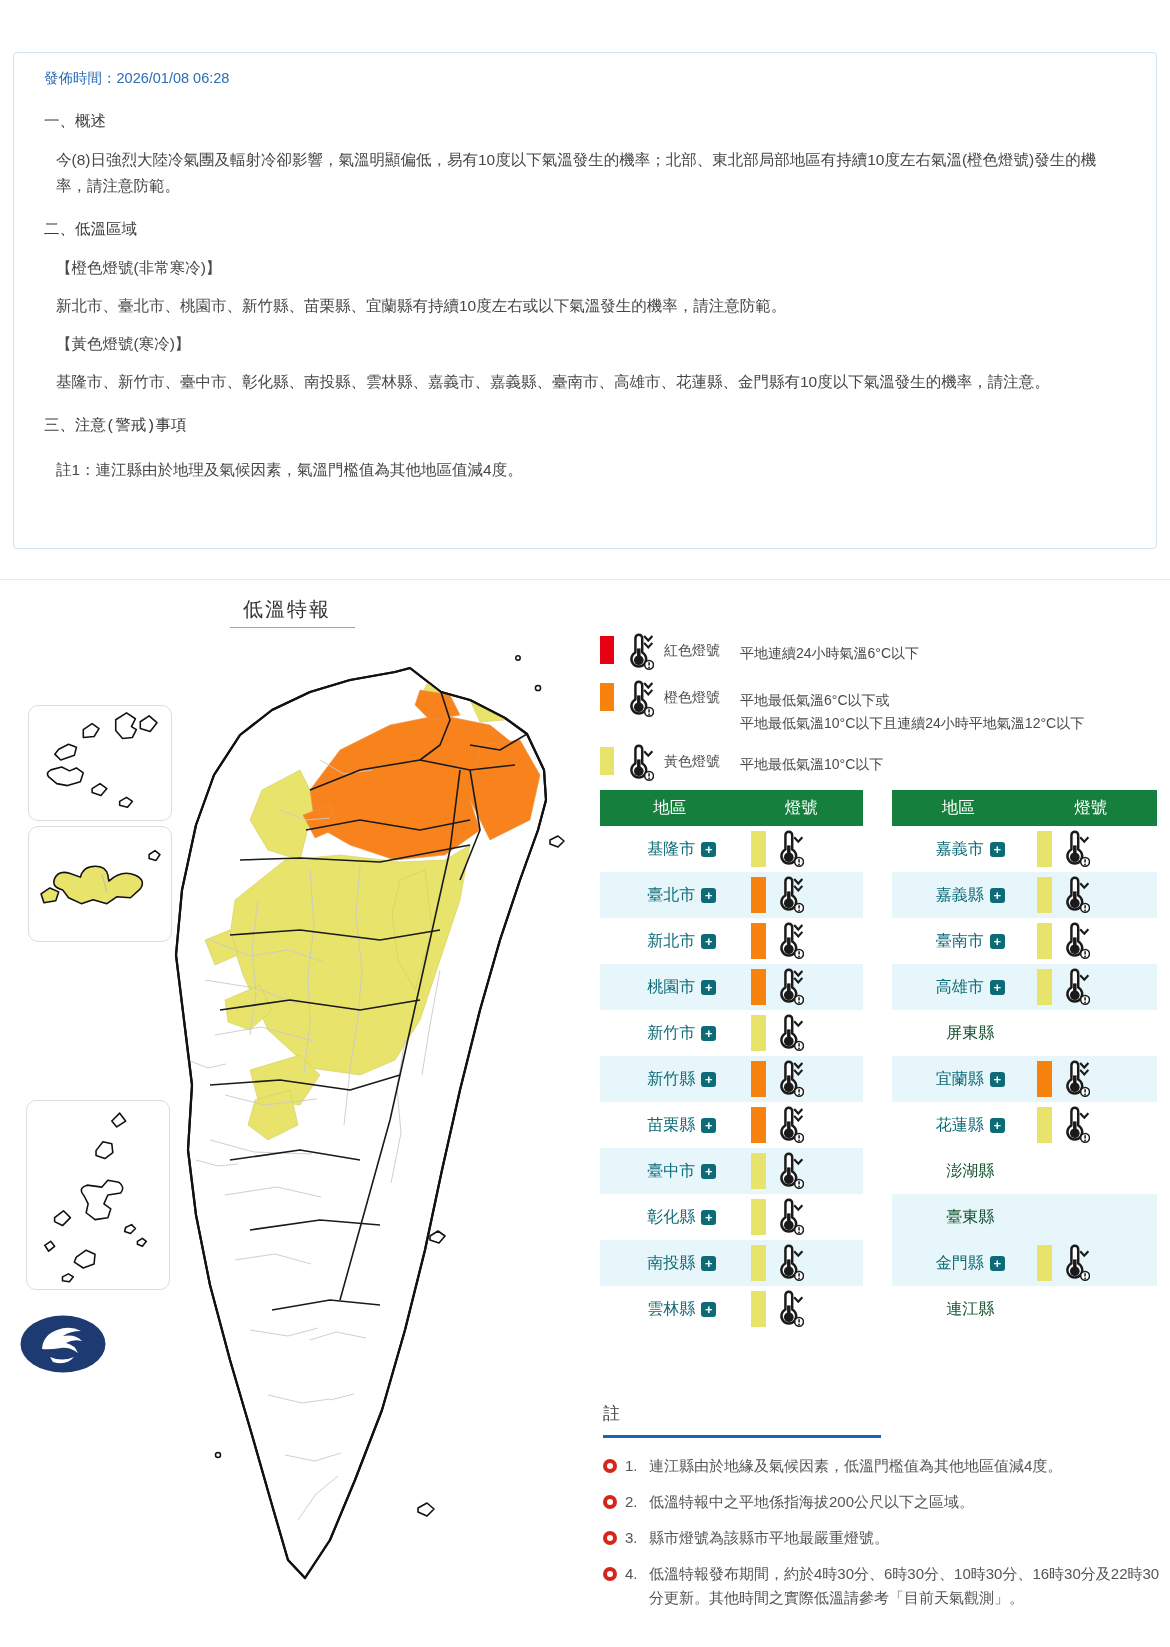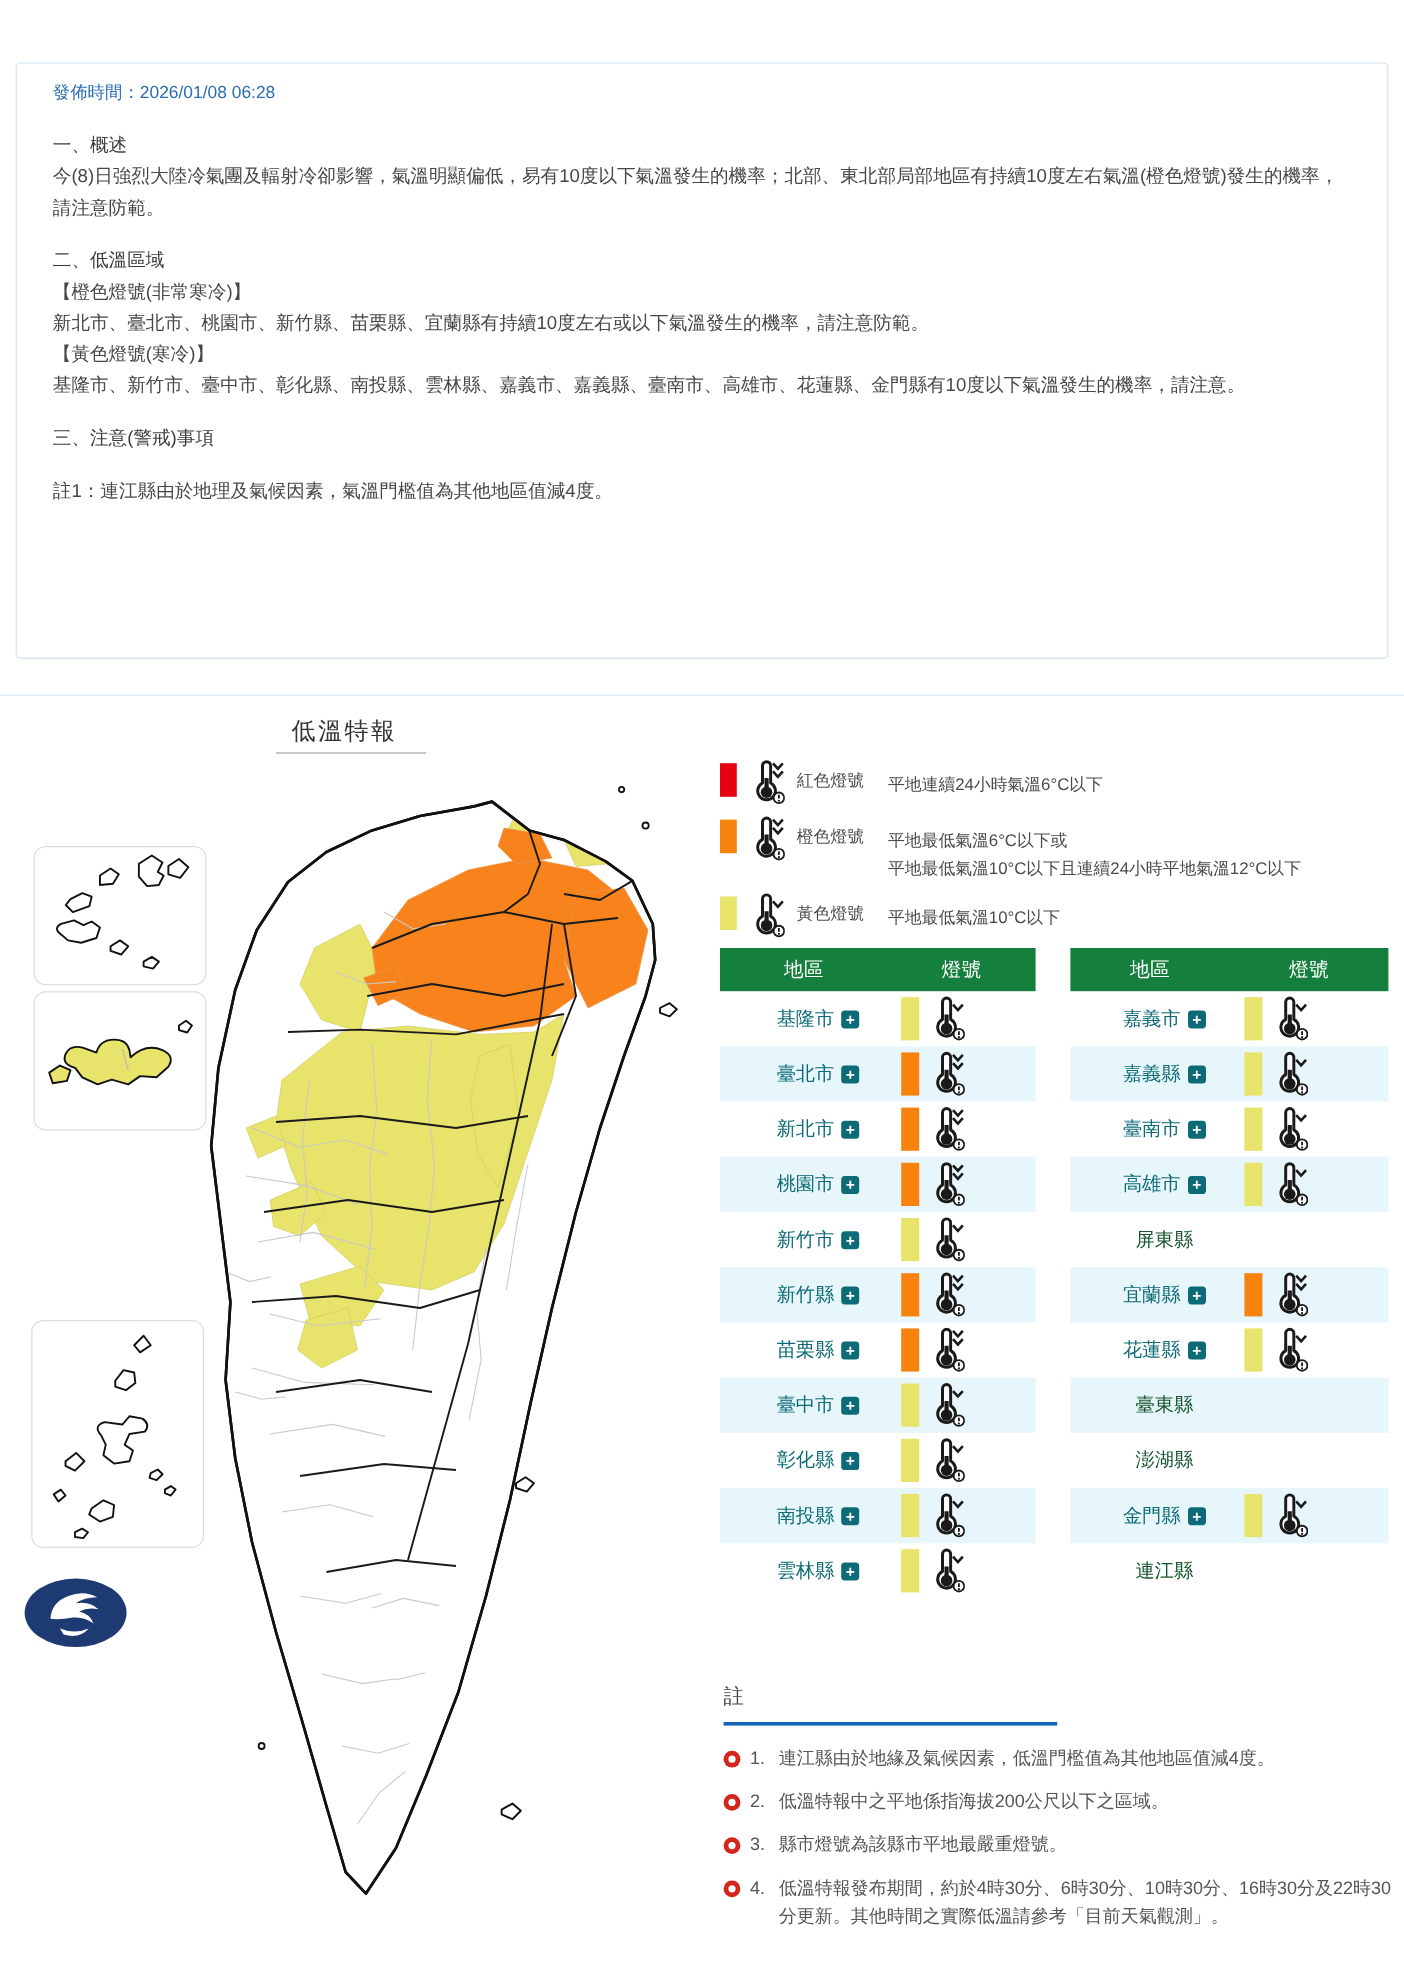--- a/index.html
+++ b/index.html
@@ -3,22 +3,22 @@
 <meta charset="utf-8">
 <style>
   html,body{margin:0;padding:0;background:#fff;font-family:"Liberation Sans","DejaVu Sans",sans-serif;}
   #page{position:relative;width:1170px;height:1647px;background:#fff;overflow:hidden;}
 
   
   .report-box{position:absolute;left:13px;top:52px;width:1144px;height:497px;border:1px solid #cfe3f2;
     border-radius:4px;padding:12px 30px;box-sizing:border-box;}
   .publish{color:#2a6db5;font-size:14.5px;line-height:26px;}
   .sec{margin-top:18px;}
-  .sec-h{font-size:15.5px;line-height:26px;color:#3b3b3b;}
-  .sec p{margin:0;font-size:15.5px;line-height:26px;color:#474747;}
+  .sec-h{font-size:15.5px;line-height:26px;color:#3b3b3b;font-family:Liberation Mono, monospace;}
+  .sec p{margin:12px;font-size:15.5px;line-height:26px;color:#474747;}
 
   .hairline{position:absolute;left:0;top:579px;width:1170px;height:1px;background:#e0edf7;}
 
   
   .map-title{position:absolute;left:243px;top:596px;font-size:20px;letter-spacing:2px;color:#333;}
   .map-title-underline{position:absolute;left:230px;top:627px;width:125px;height:1px;background:#9aa5ad;}
 
   
   #taiwan-map{position:absolute;left:10px;top:640px;}
   .island{fill:#fff;stroke:#111;stroke-width:2.2;stroke-linejoin:round;}
@@ -601,29 +601,29 @@
             <path d="M12 5 a3.3 3.3 0 0 1 6.6 0 v14 a7.2 7.2 0 1 1 -6.6 0 Z" fill="#fff" stroke="#1a1a1a" stroke-width="2.4" stroke-linejoin="round"></path>
             <line x1="15.3" y1="15" x2="15.3" y2="25.5" stroke="#1a1a1a" stroke-width="3.4"></line>
             <circle cx="15.3" cy="26.5" r="4.7" fill="#1a1a1a"></circle>
             <path class="tk" d="M20.5 7 l4 4.4 4 -4.4"></path>
             <circle cx="25.3" cy="31" r="4.3" fill="#fff" stroke="#1a1a1a" stroke-width="1.5"></circle>
             <line x1="25.3" y1="28.6" x2="25.3" y2="31.6" stroke="#1a1a1a" stroke-width="1.5"></line>
             <circle cx="25.3" cy="33.4" r="0.9" fill="#1a1a1a"></circle>
           </svg>
         </div>
       </div>
+      <div class="trow">
+        <div class="cell1" style="width:50%">
+          <span class="rname none">澎湖縣</span>
+        </div>
+        <div class="cell2" style="width:50%"></div>
+      </div>
       <div class="trow alt">
         <div class="cell1" style="width:50%">
           <span class="rname none">臺東縣</span>
-        </div>
-        <div class="cell2" style="width:50%"></div>
-      </div>
-      <div class="trow">
-        <div class="cell1" style="width:50%">
-          <span class="rname none">澎湖縣</span>
         </div>
         <div class="cell2" style="width:50%"></div>
       </div>
       <div class="trow alt">
         <div class="cell1" style="width:50%">
           <span class="rname">金門縣</span>
           <span class="plus">+</span>
         </div>
         <div class="cell2" style="width:50%">
           <span class="bar yellow"></span>

